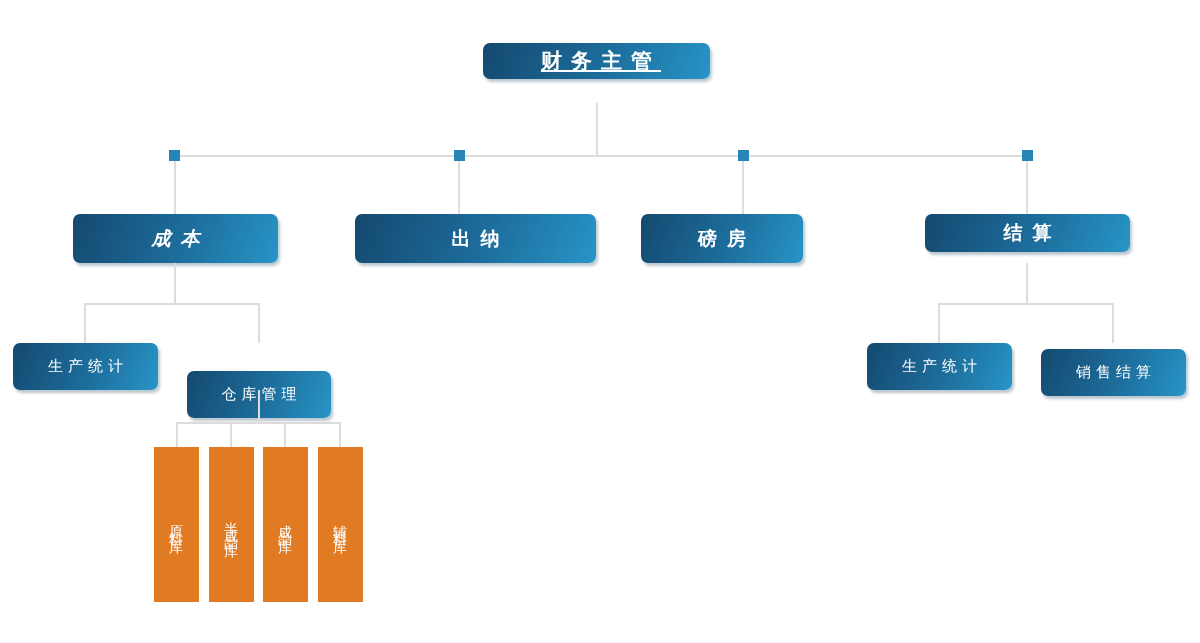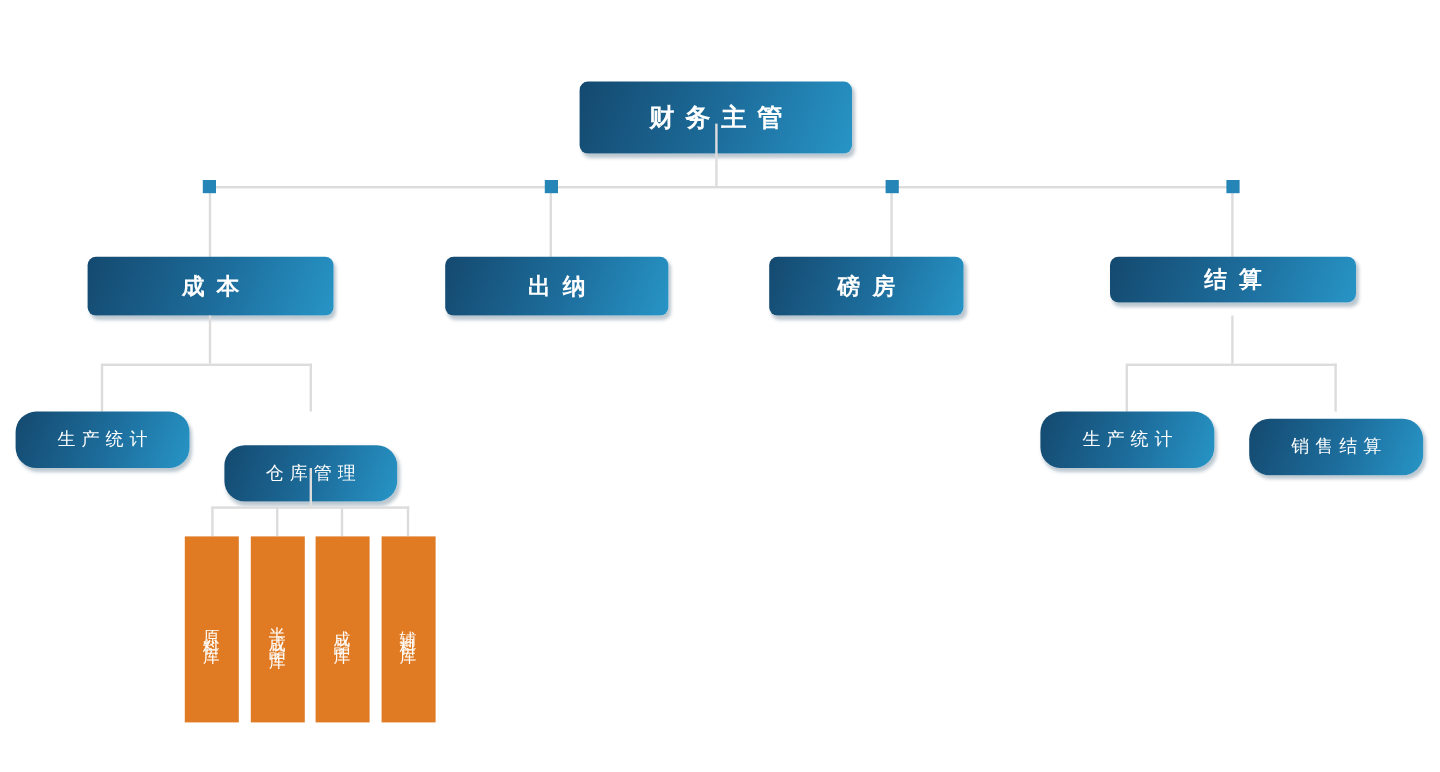--- a/index.html
+++ b/index.html
@@ -14,53 +14,53 @@
   
   .node{
     position:absolute;display:flex;align-items:center;justify-content:center;
     color:#ffffff;border-radius:7px;
     background:linear-gradient(110deg,#14496f 0%,#1d6e9d 55%,#2795c6 100%);
     box-shadow:2px 3px 3px rgba(10,55,85,.28);
     white-space:nowrap;
   }
   .lv1{font-size:21px;font-weight:bold;letter-spacing:9px;text-indent:9px;}
   .lv2{font-size:19px;font-weight:bold;letter-spacing:10px;text-indent:10px;}
-  .lv3{font-size:15px;font-weight:400;letter-spacing:5px;text-indent:5px;border-radius:17px;}
+  .lv3{font-size:15px;font-weight:400;letter-spacing:5px;text-indent:5px;}
   
   .store{
     position:absolute;width:45px;height:155px;background:#e07b23;color:#ffffff;
     display:flex;align-items:center;justify-content:center;
   }
   .store span{
     writing-mode:vertical-rl;text-orientation:upright;
     font-size:14px;letter-spacing:7px;line-height:1;
   }
 </style>
 </head>
 <body>
 
 <div class="canvas">
 
-  <div class="node lv1" style="left:483px;top:68px;width:227px;height:60px;">财务主管</div>
+  <div class="node lv1" style="left:483px;top:43px;width:227px;height:36px;text-decoration:underline;">财务主管</div>
 
   <div class="vline" style="left:596px;top:103px;height:52px;"></div>
   <div class="hline" style="left:174px;top:155px;width:853px;"></div>
 
   <div class="vline" style="left:174px;top:156px;height:58px;"></div>
   <div class="vline" style="left:458px;top:156px;height:58px;"></div>
   <div class="vline" style="left:742px;top:156px;height:58px;"></div>
   <div class="vline" style="left:1026px;top:156px;height:58px;"></div>
 
   <div class="sq" style="left:169px;top:150px;"></div>
   <div class="sq" style="left:454px;top:150px;"></div>
   <div class="sq" style="left:738px;top:150px;"></div>
   <div class="sq" style="left:1022px;top:150px;"></div>
 
-  <div class="node lv2" style="left:73px;top:214px;width:205px;height:49px;">成本</div>
-  <div class="node lv2" style="left:371px;top:214px;width:186px;height:49px;font-family:Liberation Mono, monospace;">出纳</div>
+  <div class="node lv2" style="left:73px;top:214px;width:205px;height:49px;font-style:italic;">成本</div>
+  <div class="node lv2" style="left:355px;top:214px;width:241px;height:49px;font-family:Liberation Mono, monospace;">出纳</div>
   <div class="node lv2" style="left:641px;top:214px;width:162px;height:49px;">磅房</div>
   <div class="node lv2" style="left:925px;top:214px;width:205px;height:38px;">结算</div>
 
   <div class="vline" style="left:174px;top:263px;height:40px;"></div>
   <div class="hline" style="left:85px;top:303px;width:175px;"></div>
   <div class="vline" style="left:84px;top:303px;height:40px;"></div>
   <div class="vline" style="left:258px;top:303px;height:40px;"></div>
 
   <div class="node lv3" style="left:13px;top:343px;width:145px;height:47px;">生产统计</div>
   <div class="node lv3" style="left:187px;top:343px;width:144px;height:47px;margin-top:28px;">仓库管理</div>

